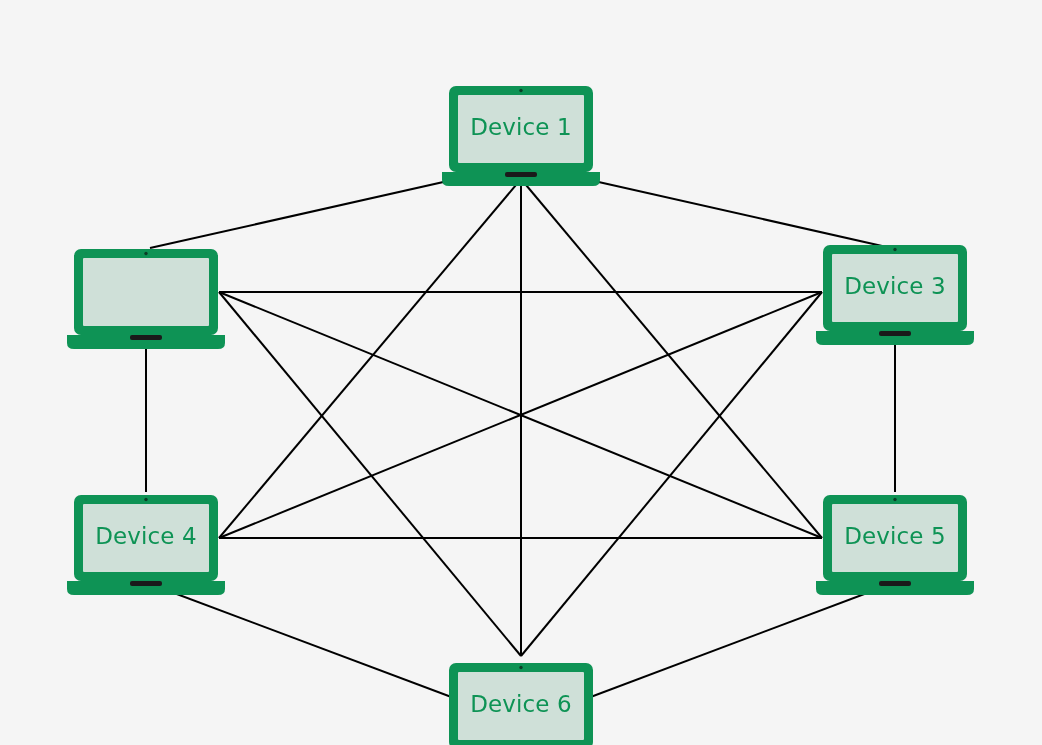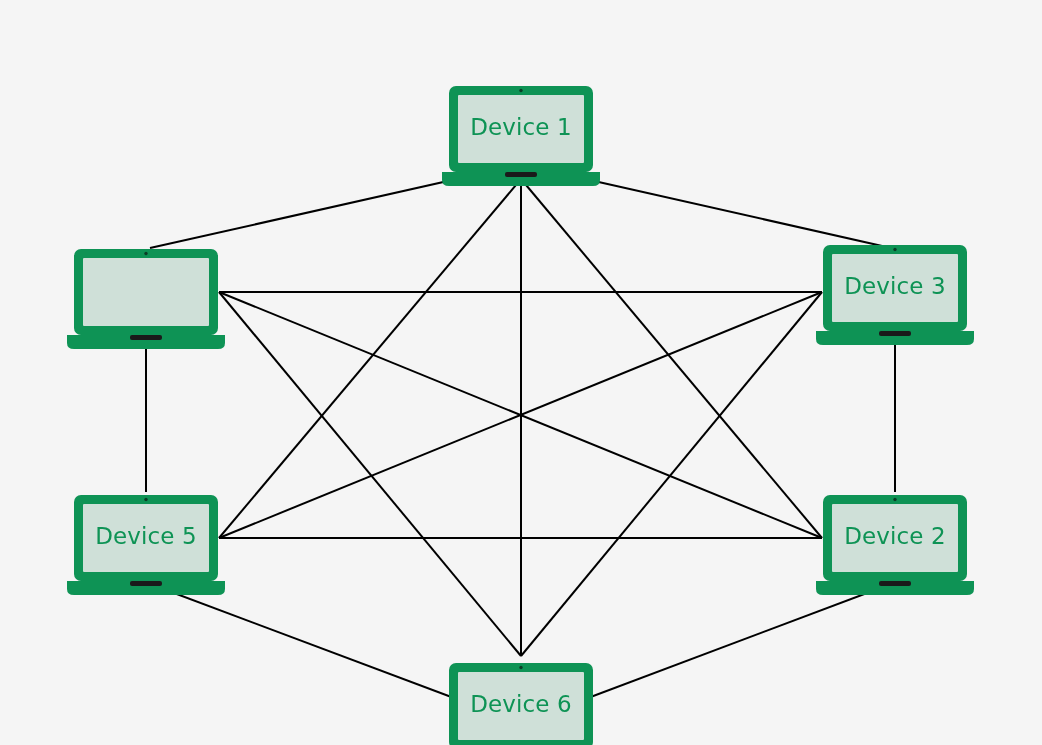--- a/index.html
+++ b/index.html
@@ -123,32 +123,32 @@
     </div>
 
     <div class="device-node" id="node-3" style="left: 66px; top: 450px;">
       <svg class="device-svg" viewBox="0 0 160 115" width="160" height="115" xmlns="http://www.w3.org/2000/svg">
         <rect x="8" y="9" width="144" height="86" rx="7" ry="7" fill="#0e9355"></rect>
         <rect x="17" y="18" width="126" height="68" rx="1" ry="1" fill="#cfe0d8"></rect>
         <circle cx="80" cy="13.5" r="1.7" fill="#0b3d26"></circle>
         <path d="M1 95 H159 V103 Q159 109 152 109 H8 Q1 109 1 103 Z" fill="#0e9355"></path>
         <rect x="64" y="95" width="32" height="5" rx="2" ry="2" fill="#1a1a1a"></rect>
       </svg>
-      <div class="device-label">Device 5</div>
+      <div class="device-label">Device 4</div>
     </div>
 
     <div class="device-node" id="node-4" style="left: 815px; top: 450px;">
       <svg class="device-svg" viewBox="0 0 160 115" width="160" height="115" xmlns="http://www.w3.org/2000/svg">
         <rect x="8" y="9" width="144" height="86" rx="7" ry="7" fill="#0e9355"></rect>
         <rect x="17" y="18" width="126" height="68" rx="1" ry="1" fill="#cfe0d8"></rect>
         <circle cx="80" cy="13.5" r="1.7" fill="#0b3d26"></circle>
         <path d="M1 95 H159 V103 Q159 109 152 109 H8 Q1 109 1 103 Z" fill="#0e9355"></path>
         <rect x="64" y="95" width="32" height="5" rx="2" ry="2" fill="#1a1a1a"></rect>
       </svg>
-      <div class="device-label">Device 2</div>
+      <div class="device-label">Device 5</div>
     </div>
 
     <div class="device-node" id="node-5" style="left: 441px; top: 618px;">
       <svg class="device-svg" viewBox="0 0 160 115" width="160" height="115" xmlns="http://www.w3.org/2000/svg">
         <rect x="8" y="9" width="144" height="86" rx="7" ry="7" fill="#0e9355"></rect>
         <rect x="17" y="18" width="126" height="68" rx="1" ry="1" fill="#cfe0d8"></rect>
         <circle cx="80" cy="13.5" r="1.7" fill="#0b3d26"></circle>
         <path d="M1 95 H159 V103 Q159 109 152 109 H8 Q1 109 1 103 Z" fill="#0e9355"></path>
         <rect x="64" y="95" width="32" height="5" rx="2" ry="2" fill="#1a1a1a"></rect>
       </svg>

